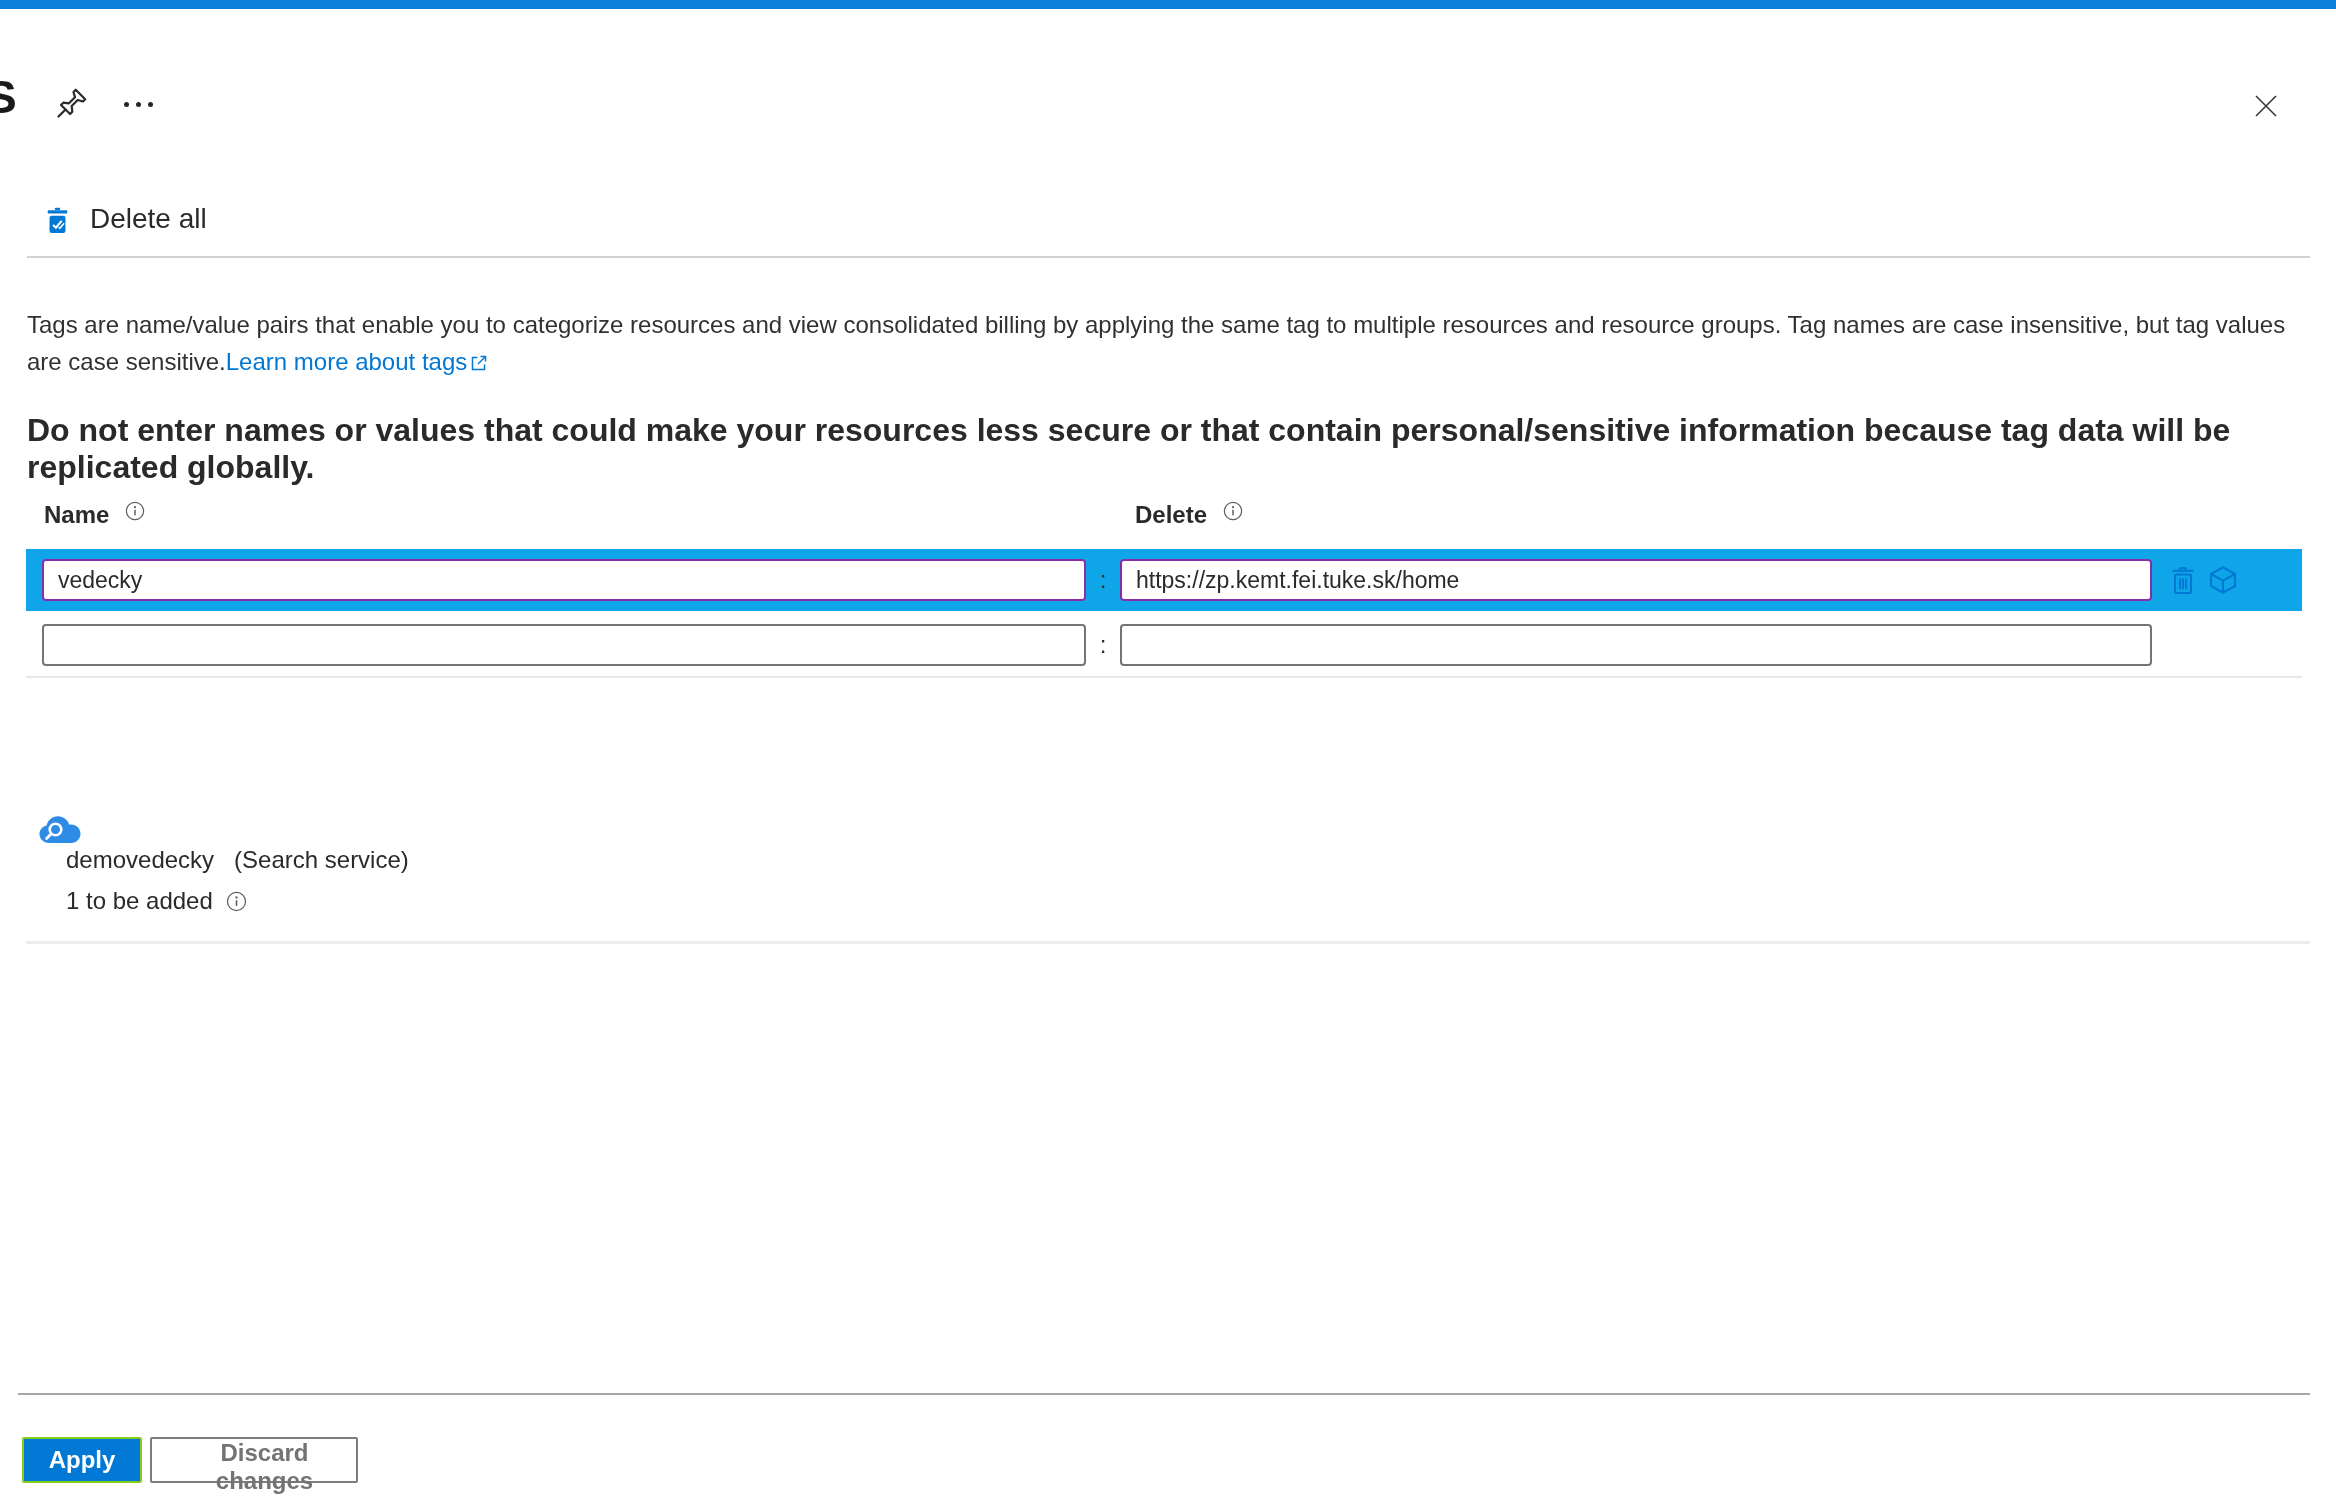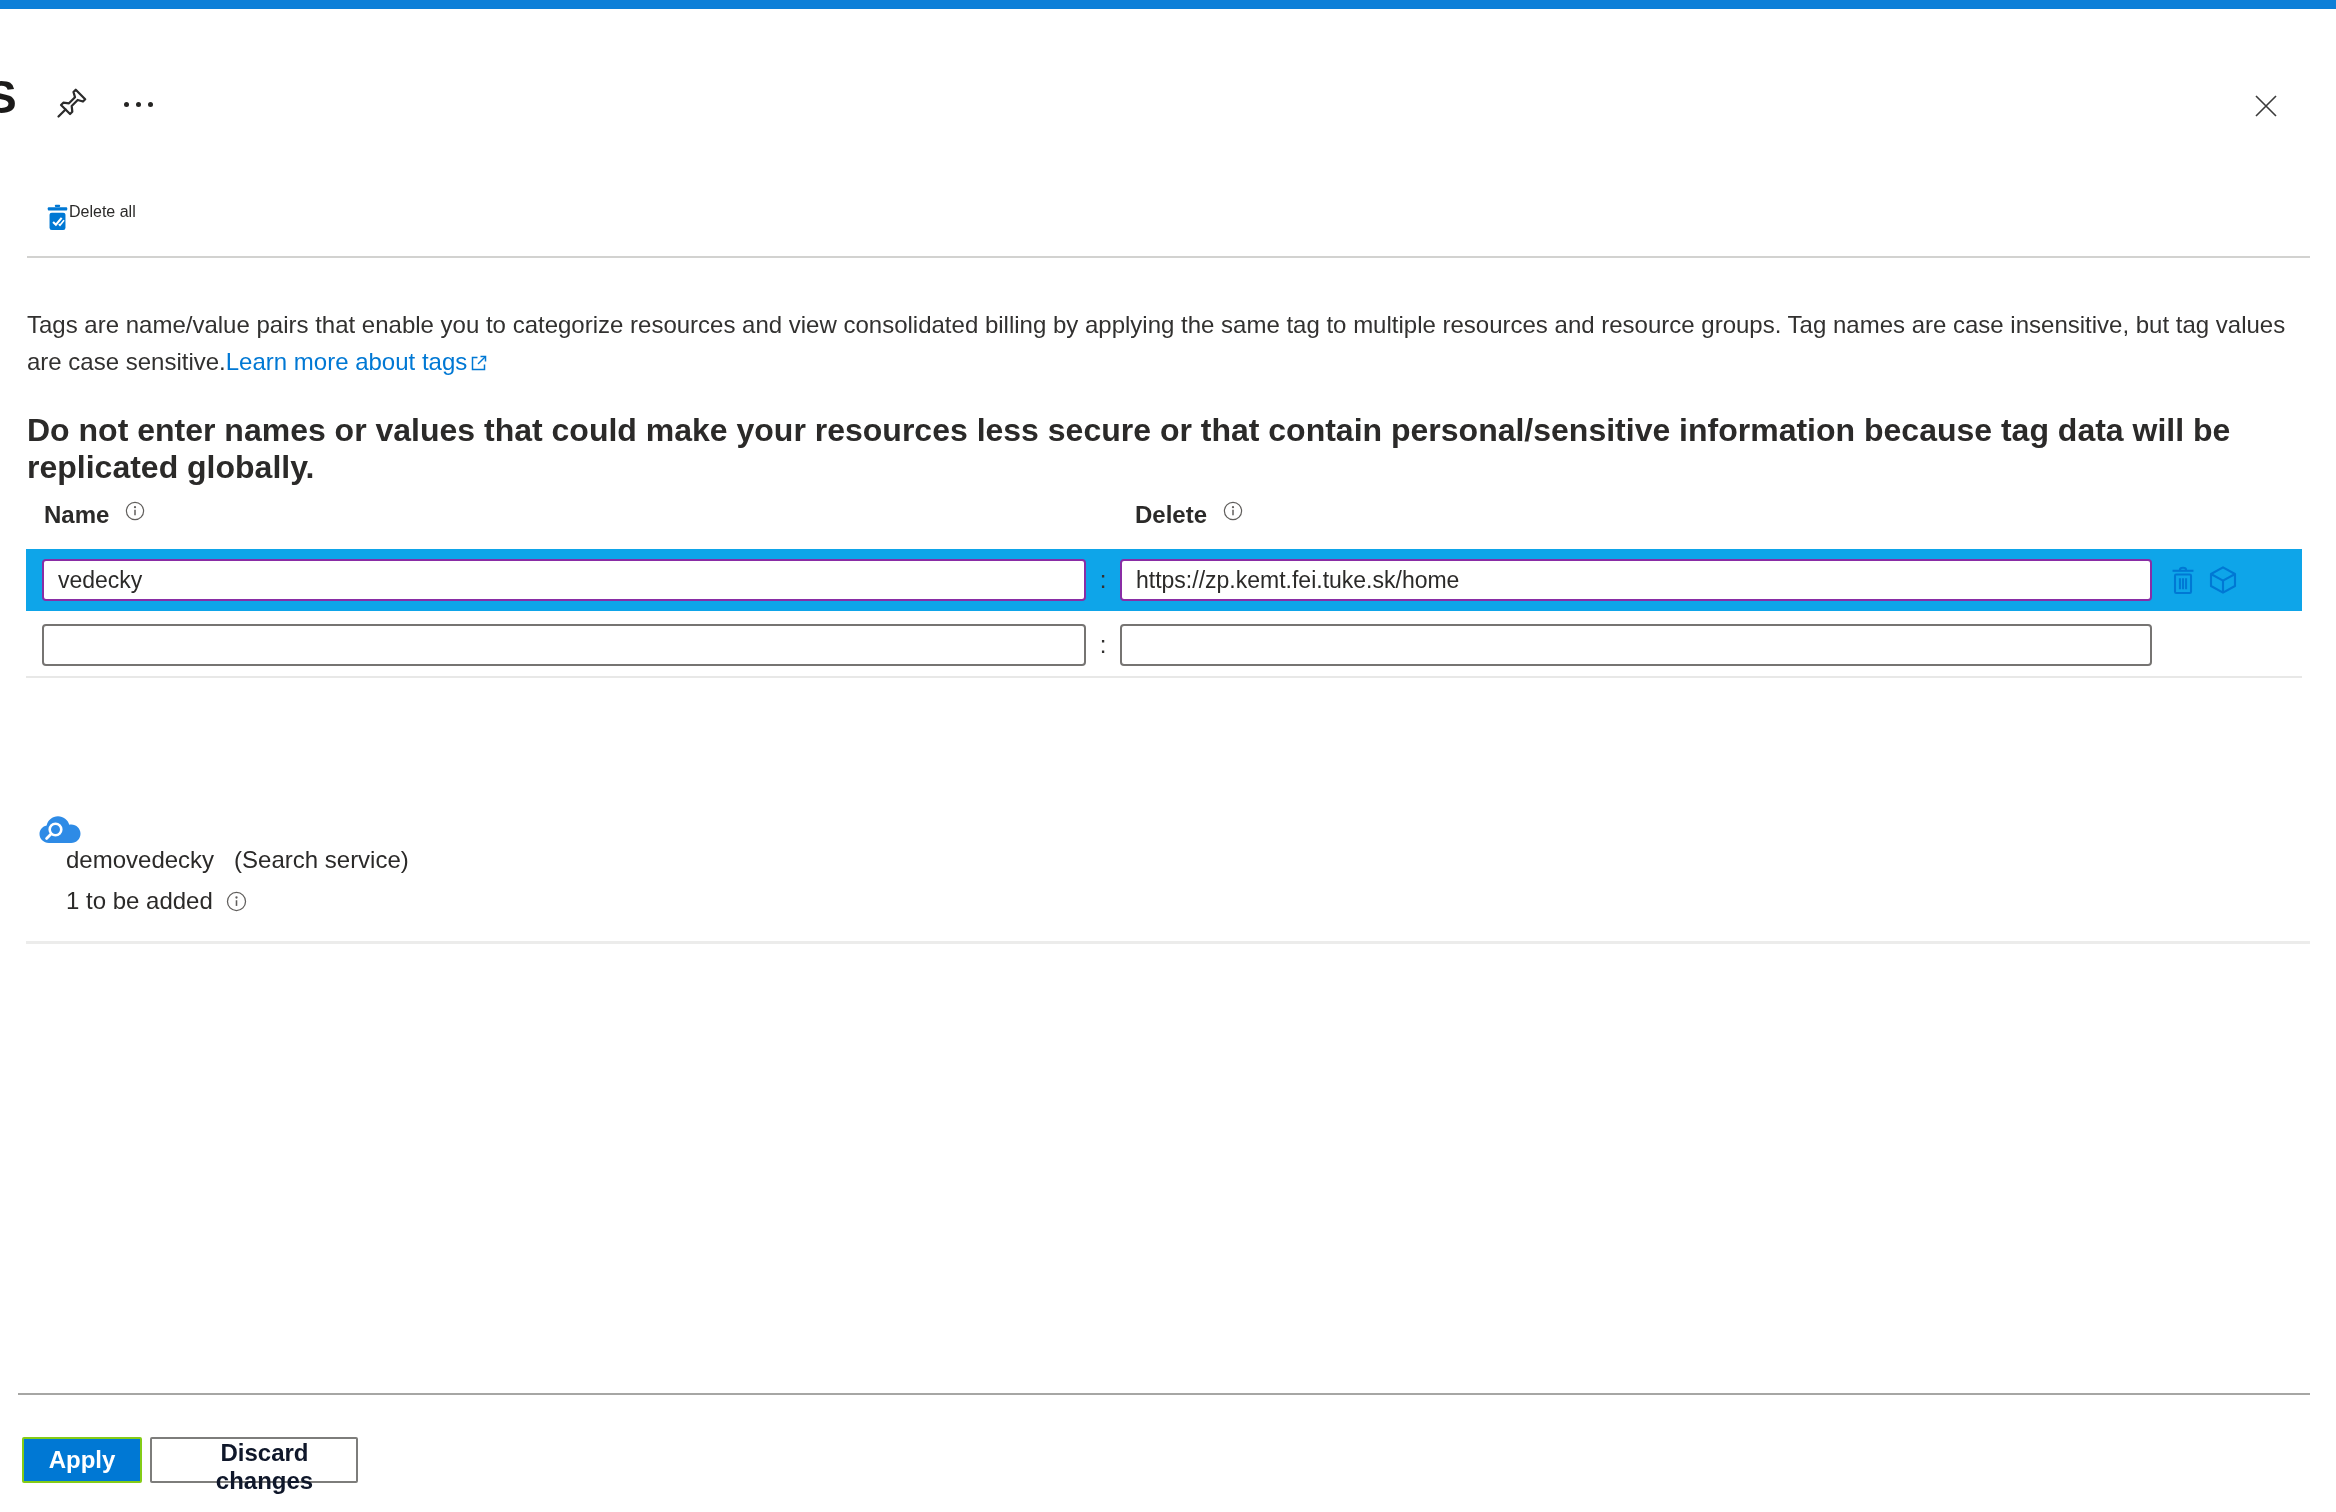--- a/index.html
+++ b/index.html
@@ -11,22 +11,22 @@
   .title-frag { position:absolute; left:-14px; top:70px; font-size:46px; font-weight:600; color:#1b1a19; }
 
   .iconbtn { position:absolute; background:transparent; border:none; cursor:pointer;
              display:flex; align-items:center; justify-content:center; padding:0; }
   .pin-btn   { left:52px; top:82px; width:40px; height:42px; }
   .more-btn  { left:116px; top:88px; width:44px; height:32px; gap:7px; }
   .more-btn i { width:5px; height:5px; border-radius:50%; background:#252423; display:block; }
   .close-btn { left:2244px; top:84px; width:44px; height:44px; }
 
   .cmdbar { position:absolute; left:46px; top:203px; }
-  .cmd { display:flex; align-items:flex-start; background:transparent; border:none; cursor:pointer;
-         font-family:inherit; font-size:16px; color:#2b2a29; }
+  .cmd { display:flex; align-items:flex-end; gap:21px; background:transparent; border:none; cursor:pointer;
+         font-family:inherit; font-size:28px; color:#2b2a29; }
 
   .divider { position:absolute; border:none; }
   .d1 { left:27px;  top:256px;  width:2283px; height:2px; background:#d2d2d0; }
   .d2 { left:26px;  top:676px;  width:2276px; height:2px; background:#e8e8e7; }
   .d3 { left:26px;  top:941px;  width:2284px; height:3px; background:#ececeb; }
   .d4 { left:18px;  top:1393px; width:2292px; height:2px; background:#a6a6a4; }
 
   .desc { position:absolute; left:27px; top:306px; width:2286px; font-size:24px; line-height:37px; color:#323130; }
   .desc a { color:#0078d4; text-decoration:none; cursor:pointer; }
   .desc svg { vertical-align:-3px; margin-left:2px; }
@@ -56,21 +56,21 @@
   .cube-btn  { margin-left:6px; }
 
   .resource { position:absolute; left:38px; top:810px; display:flex; align-items:flex-start;flex-direction:column; }
   .resource-text { margin-left:28px; }
   .resource-line1 { display:flex; align-items:baseline; gap:20px; font-size:24px; color:#2b2a29; }
   .resource-line2 { display:flex; align-items:center; gap:13px; margin-top:13px; font-size:24px; color:#2b2a29; }
 
   .footer { position:absolute; left:22px; top:1437px; display:flex; gap:8px; }
   .btn { height:46px; font-family:inherit; font-size:24px; font-weight:600; border-radius:2px; cursor:pointer; }
   .btn-primary { width:120px; background:#0078d4; border:2px solid #84cc16; color:#fff; }
-  .btn-secondary { width:208px; background:#fff; border:2px solid #7d7d7b; color:#0f172a;padding-left:21px; }
+  .btn-secondary { width:208px; background:#fff; border:2px solid #7d7d7b; color:#737373;padding-left:21px; }
 
   .info-btn { background:transparent; border:none; padding:0; cursor:pointer; display:inline-flex; align-items:center; }
 </style>
 </head>
 <body>
 
 <div class="topbar"></div>
 
 <span class="title-frag">S</span>
 

